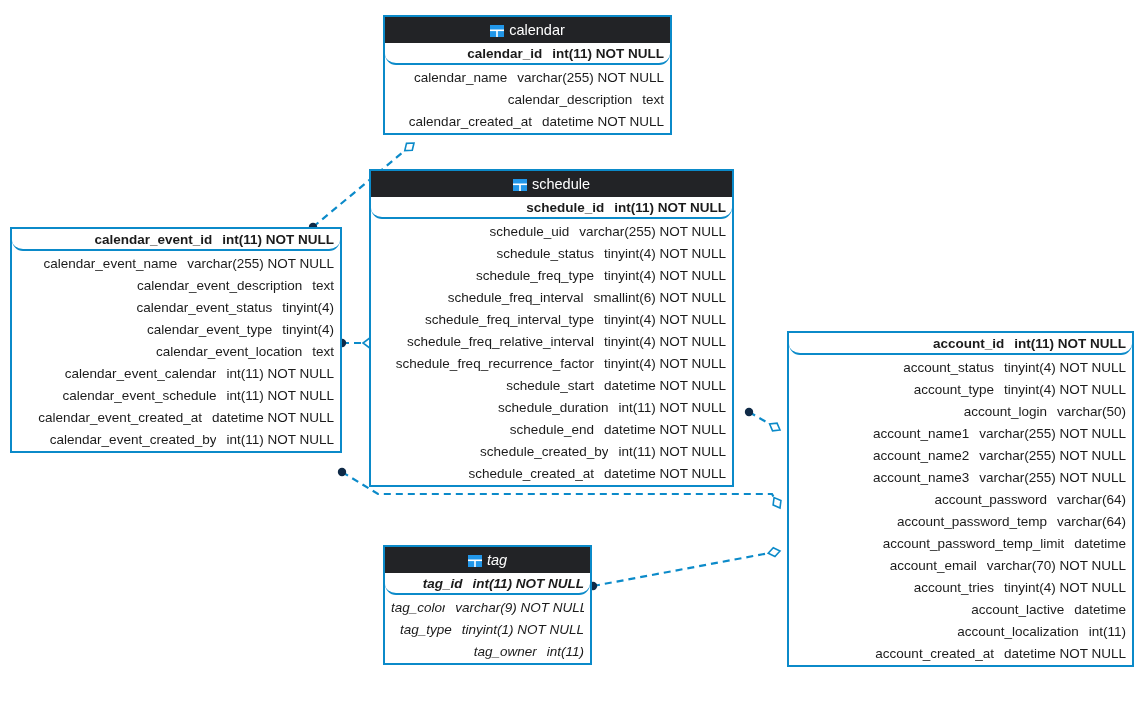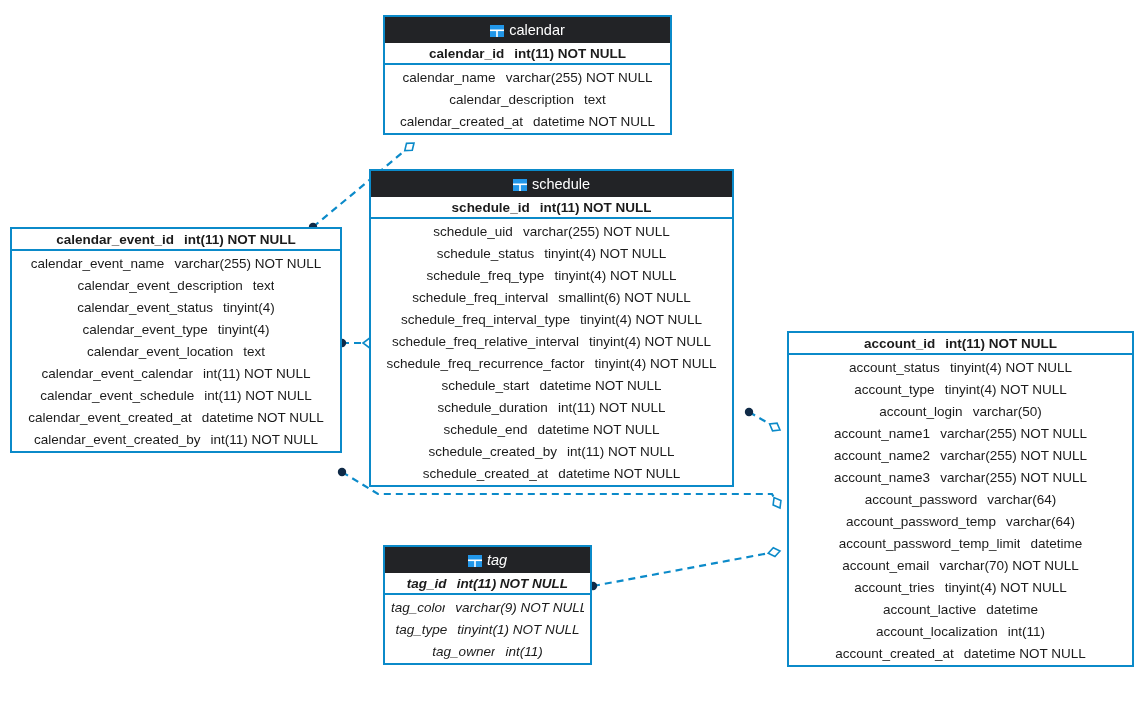--- a/index.html
+++ b/index.html
@@ -34,28 +34,29 @@
     display:inline-block;
     vertical-align:-2px;
     margin-right:5px;
   }
   .pk-row{
     border-bottom:2px solid #0b8ac9;
     font-weight:bold;
   }
   .row{
     display:flex;
-    justify-content:center;
+    justify-content:flex-end;
     align-items:center;
     height:22px;
     padding:0 6px;
     font-size:13.5px;
     color:#1b1b1b;
     white-space:nowrap;
     box-sizing:border-box;
+    border-radius:11px;
   }
   .row .fname{text-align:left;overflow:hidden;}
   .row .ftype{text-align:right;overflow:hidden;margin-left:10px;}
   .fields{padding-top:1px;padding-bottom:1px;}
 </style>
 </head>
 <body>
 
 <div id="canvas">
   <svg class="links" id="links-svg">

